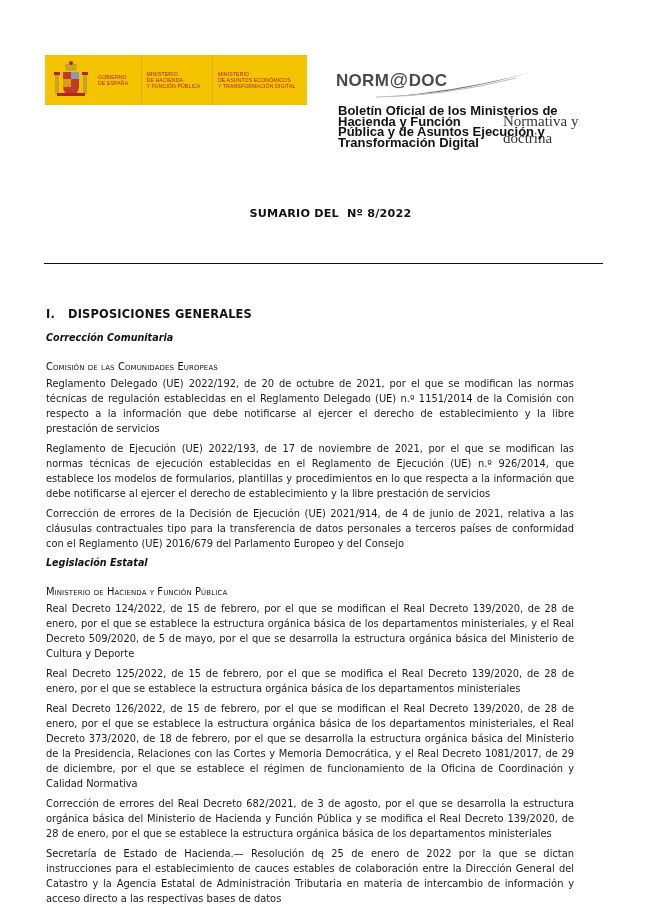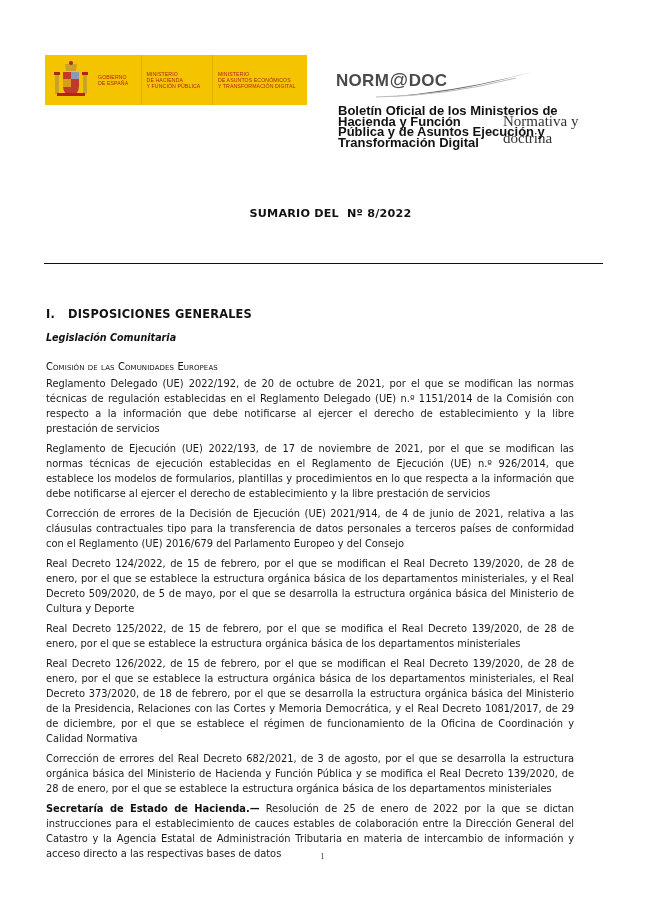--- a/index.html
+++ b/index.html
@@ -66,21 +66,21 @@
     .sub-title {
       font-weight: bold; font-style: italic; font-size: 9.6px; color: #111; margin-bottom: 18px;
     }
     .org {
       font-weight: normal; font-size: 9.9px; color: #111; font-variant: small-caps; margin-bottom: 4px;
       letter-spacing: 0.1px;
     }
     .entry {
       font-size: 9.9px; line-height: 15px; color: #1a1a1a; text-align: justify; margin-bottom: 5px;
     }
-    .entry b { font-weight: bold; color: #111; }
+    .entry b { font-weight: normal; color: #111; }
 
     .page-num {
       position: absolute; left: 0; top: 852px; width: 645px; text-align: center;
       font-family: "Liberation Serif", serif; font-size: 8px; color: #333;
     }
   </style>
 </head>
 <body>
 
 <div class="gov-banner">
@@ -133,28 +133,30 @@
   <span style="margin-left:16px">SUMARIO DEL</span>
   <span>Nº 8/2022</span>
 </div>
 <div class="hrule"></div>
 
 <div class="content">
   <div class="section-title">
     <span class="num">I.</span><span>DISPOSICIONES GENERALES</span>
   </div>
 
-  <div class="sub-title">Legislación Comunitaria</div>
+  <div class="sub-title">Corrección Comunitaria</div>
 
   <div class="org">Comisión de las Comunidades Europeas</div>
   <p class="entry">Reglamento Delegado (UE) 2022/192, de 20 de octubre de 2021, por el que se modifican las normas técnicas de regulación establecidas en el Reglamento Delegado (UE) n.º 1151/2014 de la Comisión con respecto a la información que debe notificarse al ejercer el derecho de establecimiento y la libre prestación de servicios</p>
   <p class="entry">Reglamento de Ejecución (UE) 2022/193, de 17 de noviembre de 2021, por el que se modifican las normas técnicas de ejecución establecidas en el Reglamento de Ejecución (UE) n.º 926/2014, que establece los modelos de formularios, plantillas y procedimientos en lo que respecta a la información que debe notificarse al ejercer el derecho de establecimiento y la libre prestación de servicios</p>
   <p class="entry">Corrección de errores de la Decisión de Ejecución (UE) 2021/914, de 4 de junio de 2021, relativa a las cláusulas contractuales tipo para la transferencia de datos personales a terceros países de conformidad con el Reglamento (UE) 2016/679 del Parlamento Europeo y del Consejo</p>
 
+  <div class="sub-title" style="margin-top:6px;">Legislación Estatal</div>
 
+  <div class="org">Ministerio de Hacienda y Función Pública</div>
   <p class="entry">Real Decreto 124/2022, de 15 de febrero, por el que se modifican el Real Decreto 139/2020, de 28 de enero, por el que se establece la estructura orgánica básica de los departamentos ministeriales, y el Real Decreto 509/2020, de 5 de mayo, por el que se desarrolla la estructura orgánica básica del Ministerio de Cultura y Deporte</p>
   <p class="entry">Real Decreto 125/2022, de 15 de febrero, por el que se modifica el Real Decreto 139/2020, de 28 de enero, por el que se establece la estructura orgánica básica de los departamentos ministeriales</p>
   <p class="entry">Real Decreto 126/2022, de 15 de febrero, por el que se modifican el Real Decreto 139/2020, de 28 de enero, por el que se establece la estructura orgánica básica de los departamentos ministeriales, el Real Decreto 373/2020, de 18 de febrero, por el que se desarrolla la estructura orgánica básica del Ministerio de la Presidencia, Relaciones con las Cortes y Memoria Democrática, y el Real Decreto 1081/2017, de 29 de diciembre, por el que se establece el régimen de funcionamiento de la Oficina de Coordinación y Calidad Normativa</p>
   <p class="entry">Corrección de errores del Real Decreto 682/2021, de 3 de agosto, por el que se desarrolla la estructura orgánica básica del Ministerio de Hacienda y Función Pública y se modifica el Real Decreto 139/2020, de 28 de enero, por el que se establece la estructura orgánica básica de los departamentos ministeriales</p>
   <p class="entry">
     <b>Secretaría de Estado de Hacienda.—</b>
     <span>Resolución de 25 de enero de 2022 por la que se dictan instrucciones para el establecimiento de cauces estables de colaboración entre la Dirección General del Catastro y la Agencia Estatal de Administración Tributaria en materia de intercambio de información y acceso directo a las respectivas bases de datos</span>
   </p>
 </div>
 

